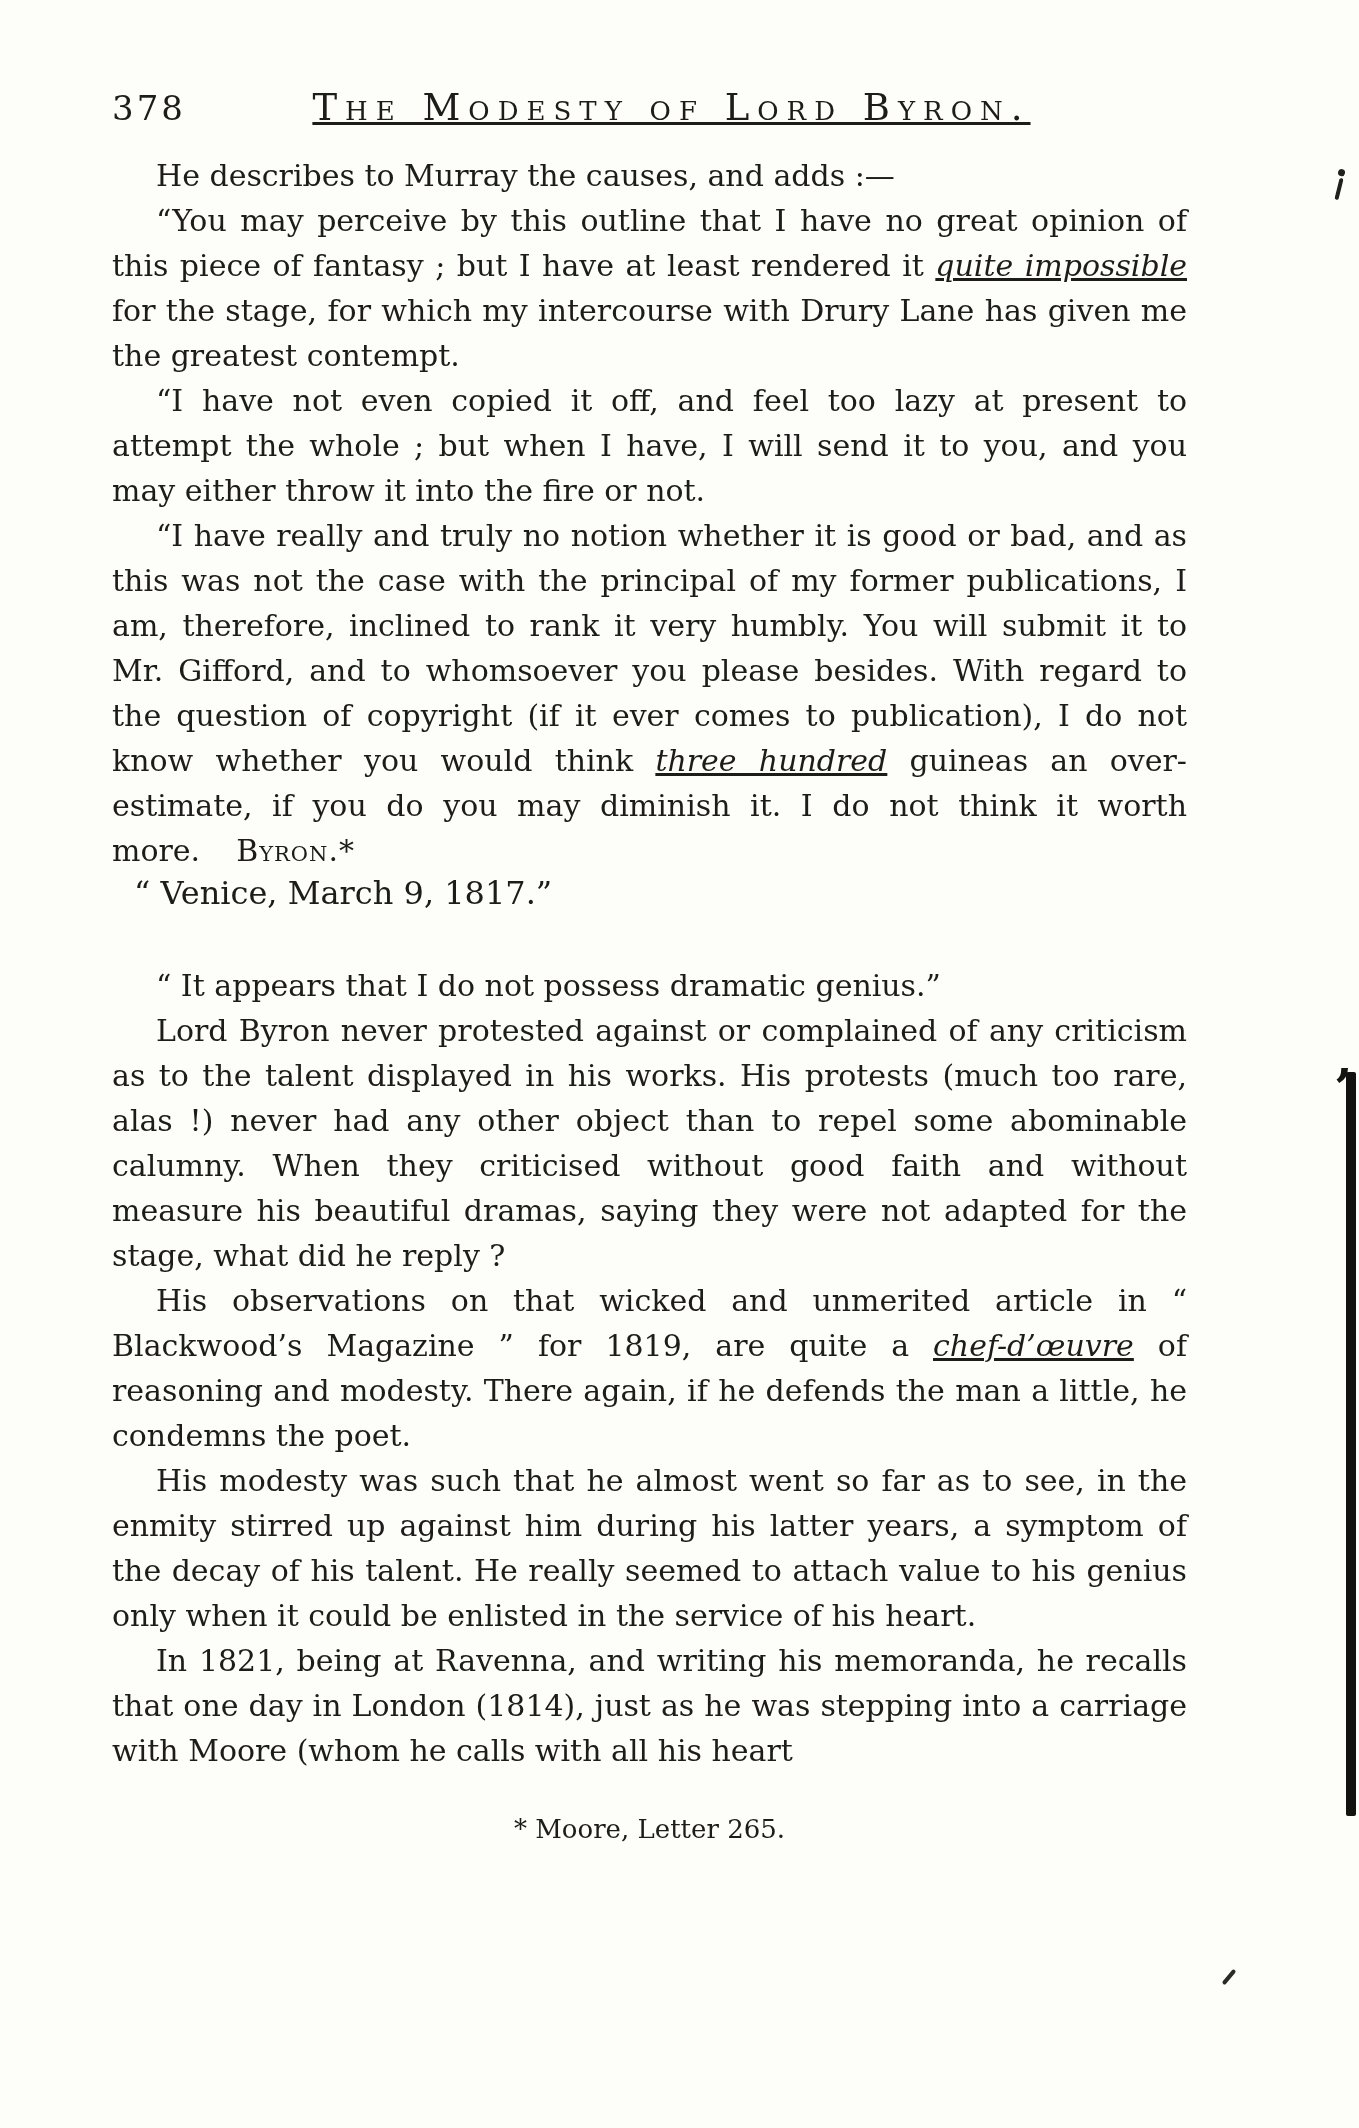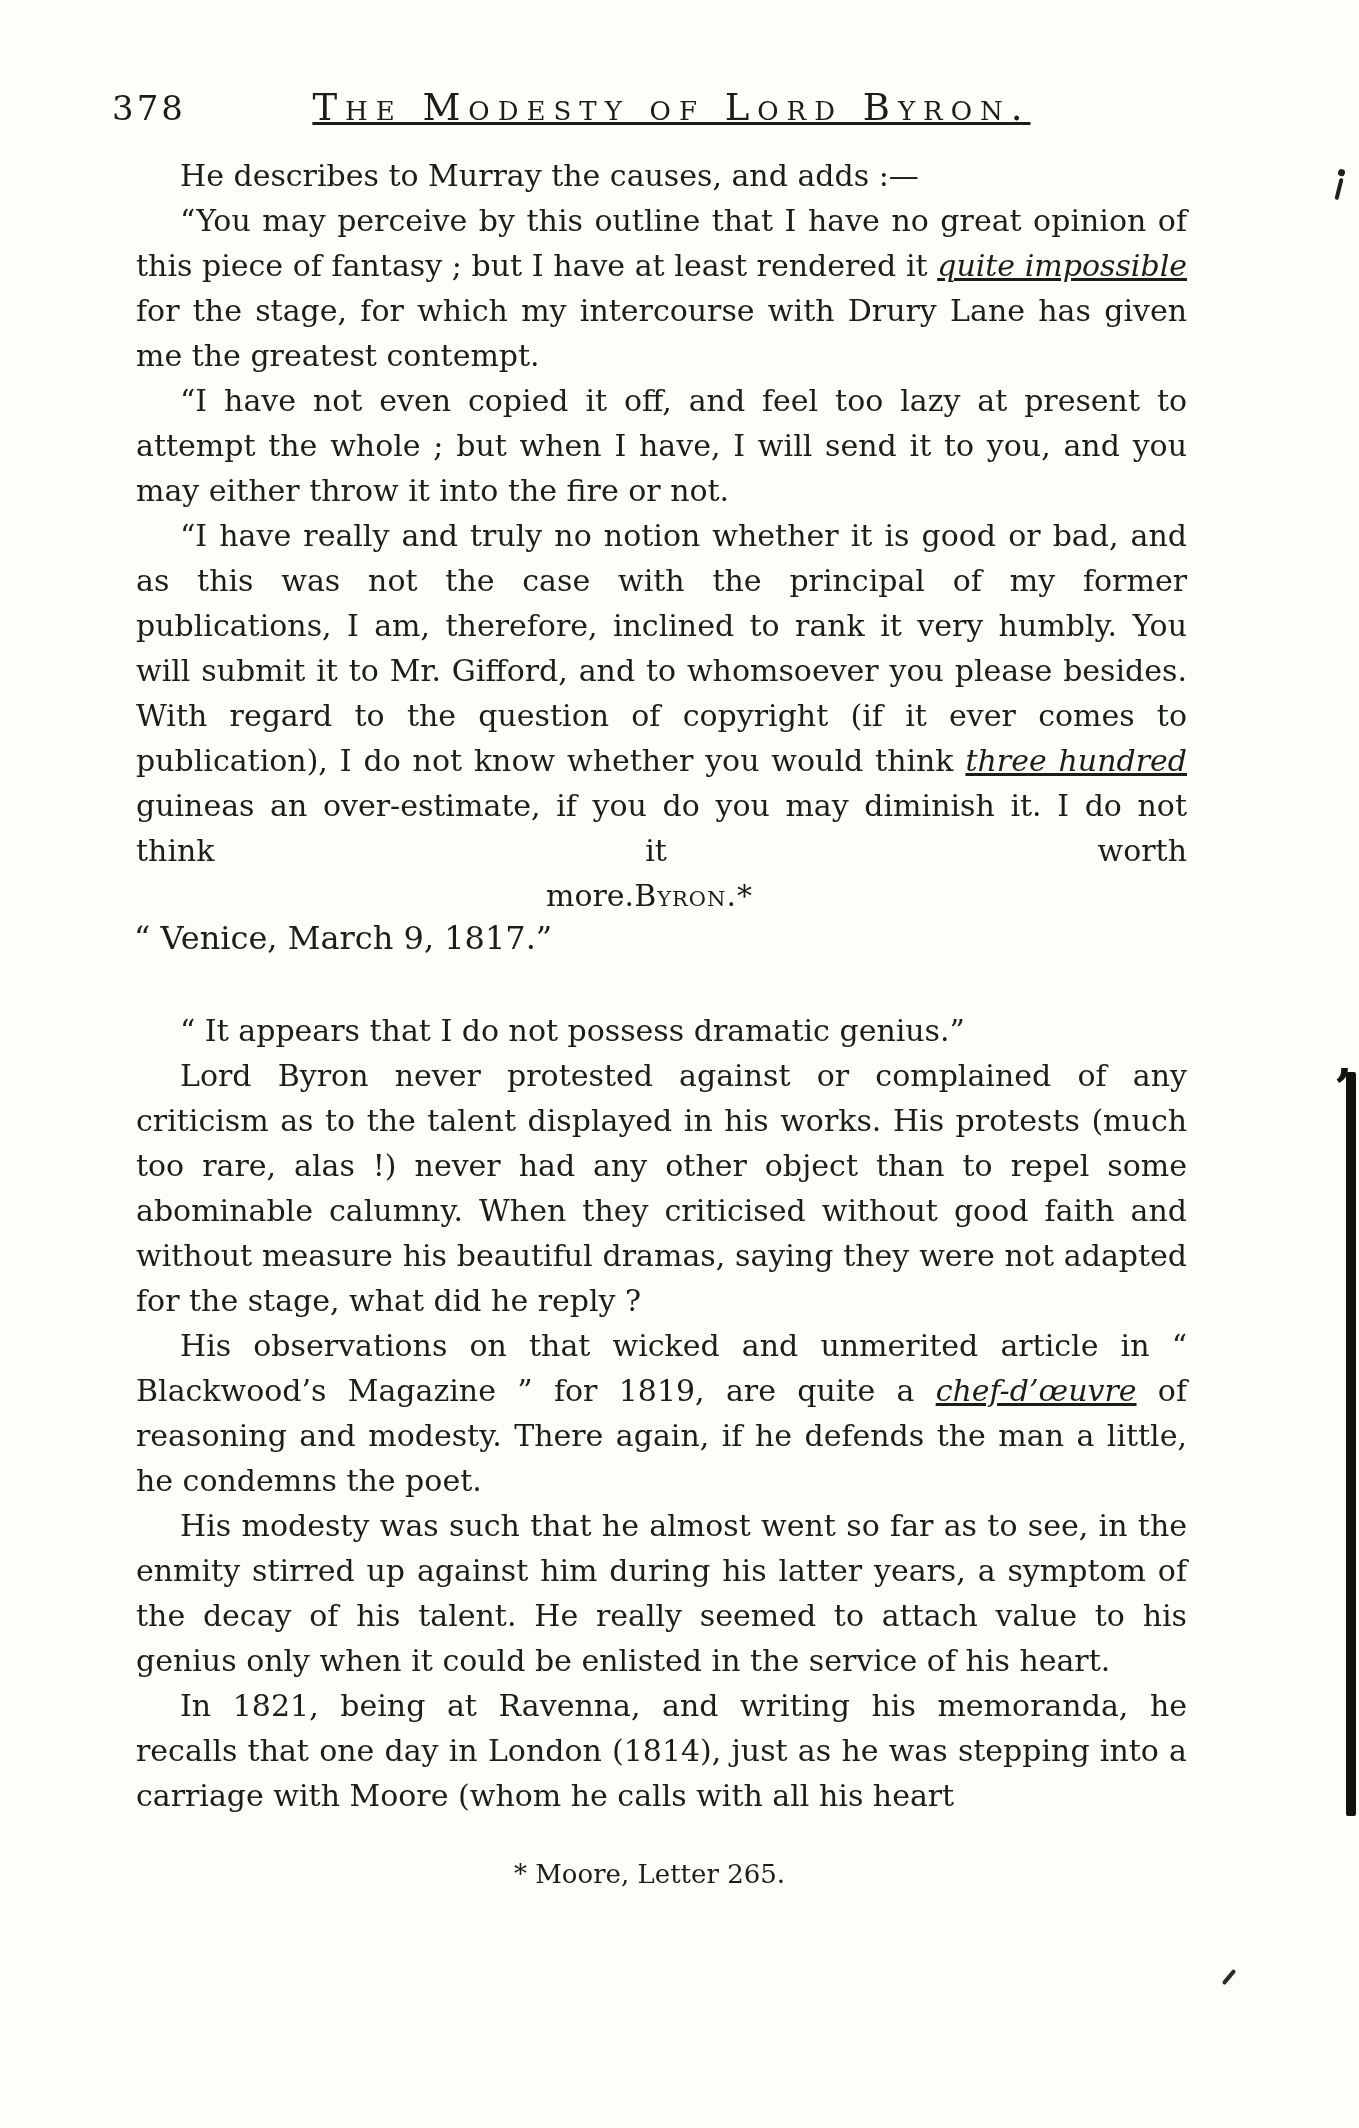--- a/index.html
+++ b/index.html
@@ -18,25 +18,25 @@
   .page-num { font-size:34px; letter-spacing:3px;text-align:center; }
   .running-title {
     flex:1; text-align:center;
     font-variant:small-caps;
     font-size:37px; letter-spacing:8px;
     padding-right:30px;
     white-space:nowrap;
     text-decoration:underline;
   }
   .body-text { font-size:30px; line-height:45px; text-align:justify; }
-  p.para { text-indent:44px;margin-left:24px; }
+  p.para { text-indent:44px; }
   .it { font-style:italic;text-decoration:underline; }
   .sc { font-variant:small-caps; letter-spacing:1px; }
   .cont { text-align-last:justify; }
-  .sig-line { display:flex; justify-content:center; }
+  .sig-line { display:flex; justify-content:flex-start;gap:36px; }
   .dateline { font-size:32px; line-height:40px; text-indent:22px; text-align:left; }
   .section-gap { height:50px; }
   .footnote { text-align:center; font-size:26px; margin-top:34px; }
 
   
   .scan-bar {
     position:absolute; right:3px; top:1072px;
     width:10px; height:744px; background:#121210;
     border-radius:2px;
   }

